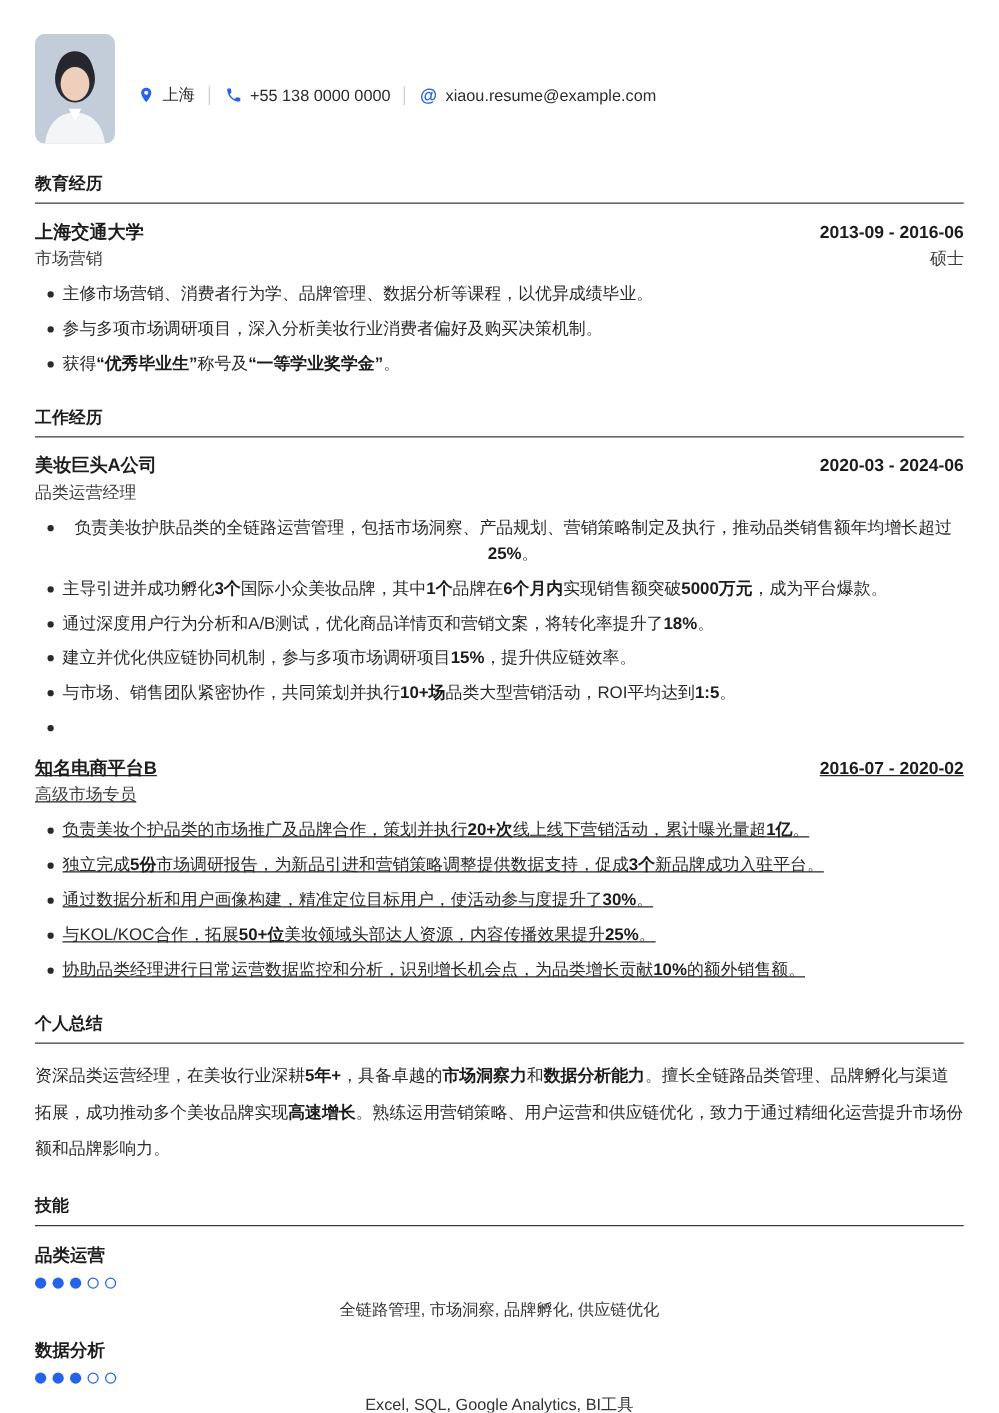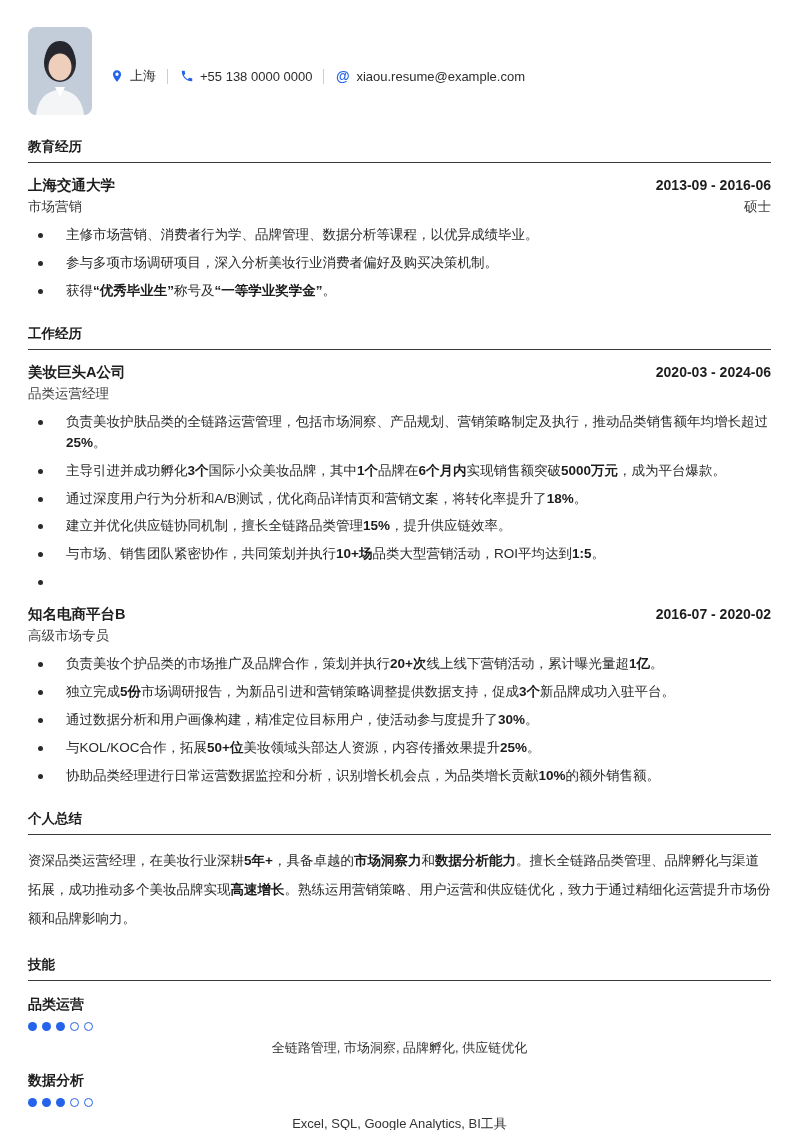--- a/index.html
+++ b/index.html
@@ -22,21 +22,21 @@
   
   .section { margin-top:23px; }
   .sec-title { font-size:13.5px; font-weight:700; color:#1d1d1d; padding-bottom:6px; border-bottom:1.5px solid #3a3a3a; }
   .entry { margin-top:13px; }
   .e-row { display:flex; justify-content:space-between; align-items:baseline; }
   .e-title { font-size:14.5px; font-weight:700; color:#1d1d1d; }
   .e-date { font-size:14px; font-weight:700; color:#1d1d1d; }
   .e-sub { display:flex; justify-content:space-between; font-size:13.5px; color:#3d3d3d; margin-top:3px; }
 
   ul.bullets { list-style:none; margin-top:9px; }
-  ul.bullets li { display:flex; gap:23px; margin-top:7px; font-size:13.5px; line-height:1.55; color:#2a2a2a; }
+  ul.bullets li { display:flex; gap:7px; margin-top:7px; font-size:13.5px; line-height:1.55; color:#2a2a2a;text-align:center; }
   ul.bullets li .mark { flex:0 0 auto; width:5px; height:5px; border-radius:50%; background:#2a2a2a; margin-top:8px; margin-left:10px; }
   ul.bullets li b, .summary-text b { font-weight:700; color:#1c1c1c; }
 
   .summary-text { margin-top:11px; font-size:13.5px; line-height:2.15; color:#2a2a2a; }
 
   
   .skill { margin-top:15px; }
   .skill-name { font-size:14px; font-weight:700; color:#1d1d1d; }
   .skill-dots { display:flex; gap:5px; margin:8px 0 8px 0; }
   .dot { width:9px; height:9px; border-radius:50%; }
@@ -135,33 +135,33 @@
           <li>
             <span class="mark"></span>
             <span><span>主导引进并成功孵化</span><b>3个</b><span>国际小众美妆品牌，其中</span><b>1个</b><span>品牌在</span><b>6个月内</b><span>实现销售额突破</span><b>5000万元</b><span>，成为平台爆款。</span></span>
           </li>
           <li>
             <span class="mark"></span>
             <span><span>通过深度用户行为分析和A/B测试，优化商品详情页和营销文案，将转化率提升了</span><b>18%</b><span>。</span></span>
           </li>
           <li>
             <span class="mark"></span>
-            <span><span>建立并优化供应链协同机制，擅长全链路品类管理</span><b>15%</b><span>，提升供应链效率。</span></span>
+            <span><span>建立并优化供应链协同机制，参与多项市场调研项目</span><b>15%</b><span>，提升供应链效率。</span></span>
           </li>
           <li>
             <span class="mark"></span>
             <span><span>与市场、销售团队紧密协作，共同策划并执行</span><b>10+场</b><span>品类大型营销活动，ROI平均达到</span><b>1:5</b><span>。</span></span>
           </li>
           <li>
             <span class="mark"></span>
           </li>
         </ul>
     </div>
 
-    <div class="entry" style="margin-top:20px;">
+    <div class="entry" style="margin-top:20px;text-decoration:underline;">
       <div class="e-row">
         <span class="e-title">知名电商平台B</span>
         <span class="e-date">2016-07 - 2020-02</span>
       </div>
       <div class="e-sub">
         <span>高级市场专员</span>
       </div>
       <ul class="bullets">
           <li>
             <span class="mark"></span>

